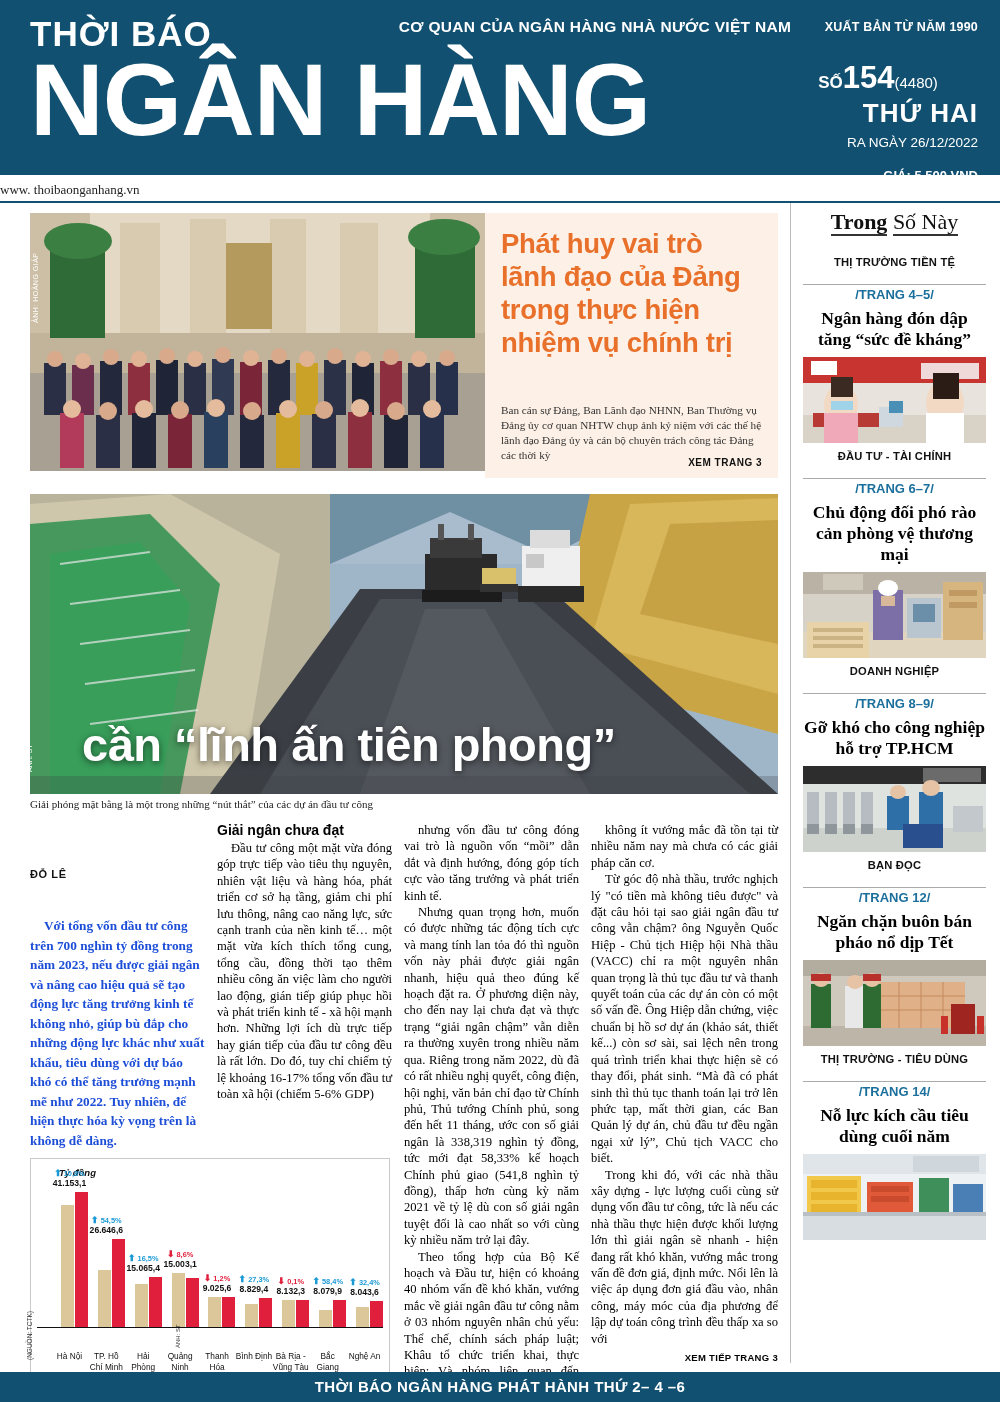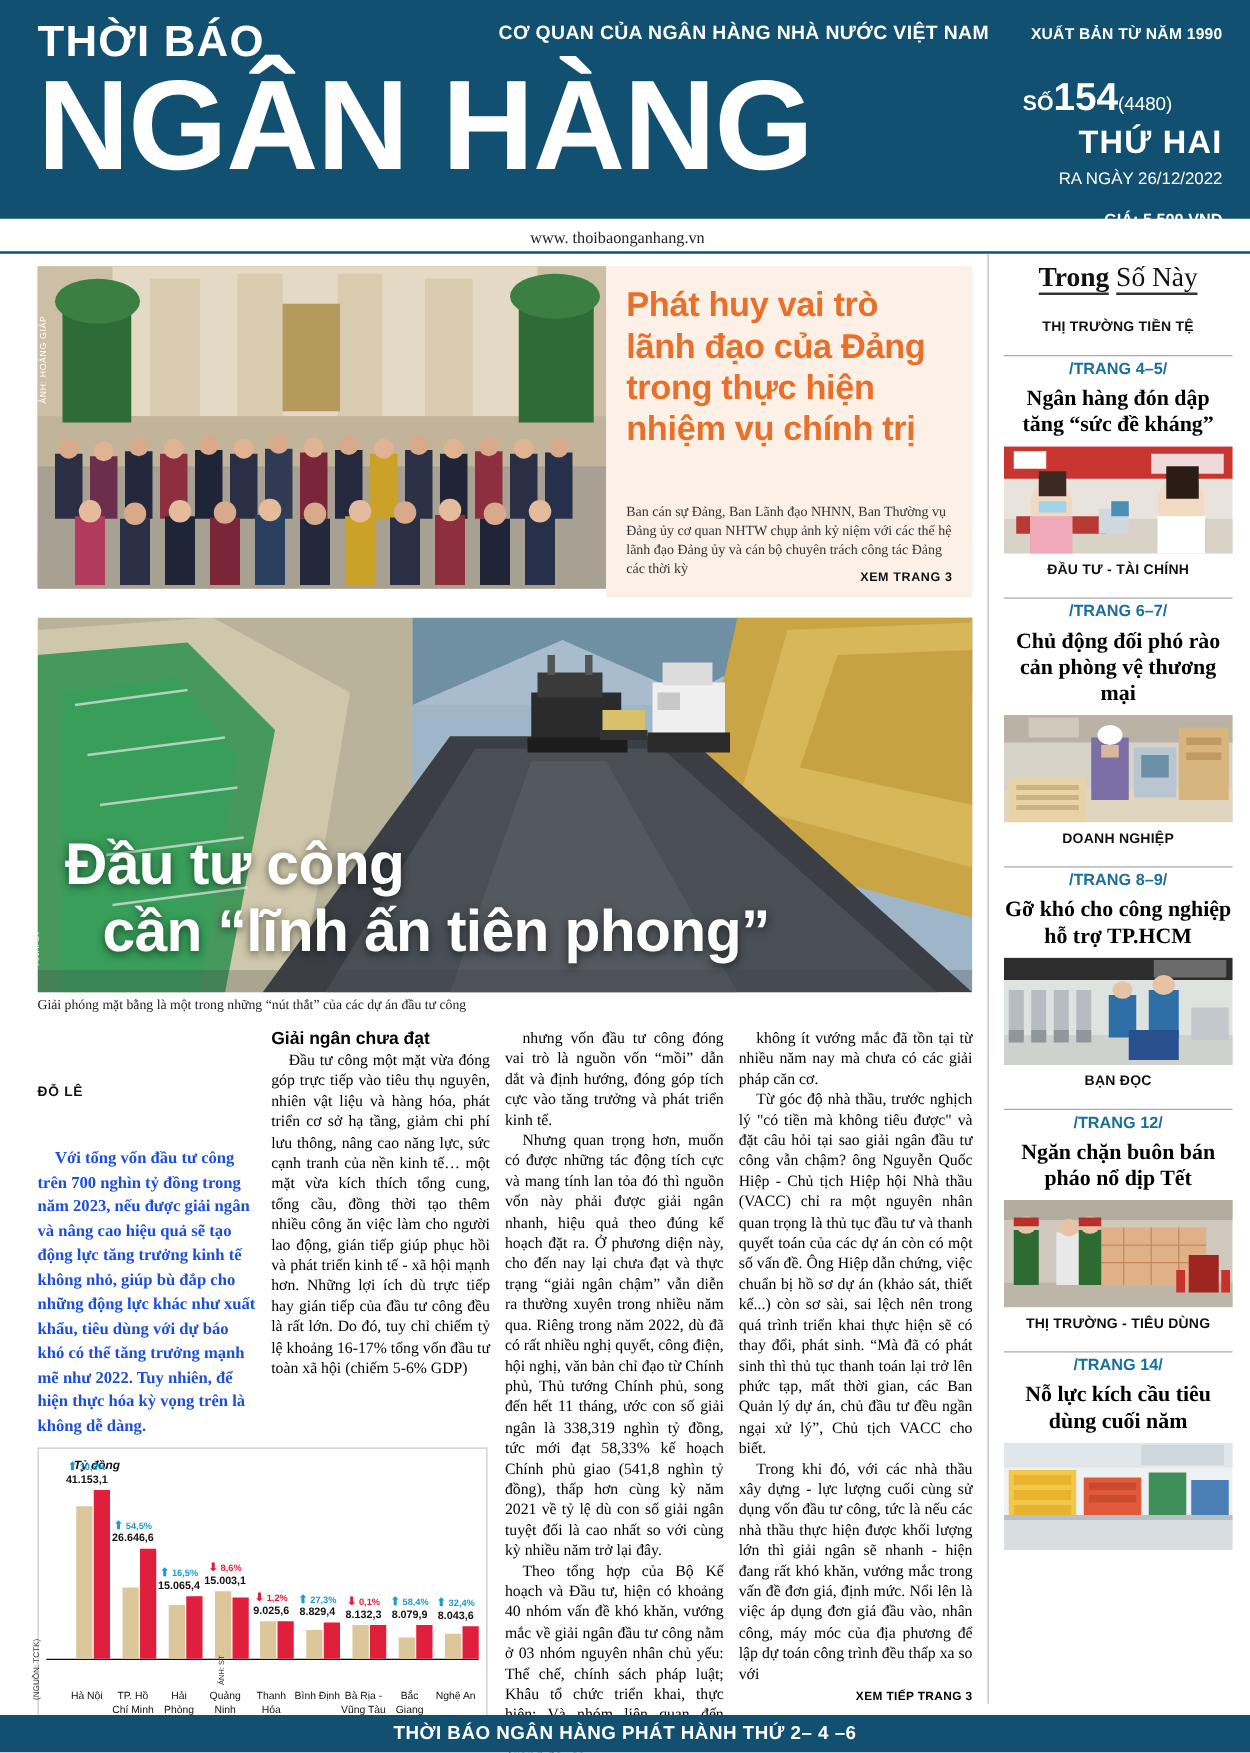--- a/index.html
+++ b/index.html
@@ -25,21 +25,21 @@
     font-family:"Liberation Sans", sans-serif;
   }
   .mr-est { font-size:12.5px; font-weight:bold; letter-spacing:.2px; }
   .mr-issue { font-size:17px; font-weight:bold; margin-top:26px;text-align:center; }
   .mr-issue b { font-size:31px; }
   .mr-issue .paren { font-size:15px; font-weight:normal; }
   .mr-day { font-size:26px; font-weight:bold; letter-spacing:1px; margin-top:2px; }
   .mr-date { font-size:13.5px; margin-top:6px; }
   .mr-price { font-size:13px; font-weight:bold; margin-top:18px; }
   .urlbar {
-    height:28px; border-bottom:2px solid #115070; text-align:center; padding-right:12px;
+    height:28px; border-bottom:2px solid #115070; text-align:left; padding-right:12px;
     font-family:"Liberation Serif", serif; font-size:13px; color:#222; line-height:30px;
   }
   
   .page { display:flex; width:852px; height:1160px; }
   .left { width:790px; padding:10px 12px 0 30px; position:relative; }
   .right { width:210px; border-left:1px solid #bbb; padding:6px 14px 0 12px; }
   
   .topstory { display:flex; height:265px; }
   .ts-photo {
     width:455px; height:258px; position:relative; overflow:hidden;
@@ -305,21 +305,20 @@
           <rect x="488" y="92" width="66" height="16" fill="#2a2a2a"></rect>
           <rect x="496" y="60" width="18" height="14" fill="#c8c8c8"></rect>
         </g>
         <g>
           <rect x="452" y="74" width="34" height="20" fill="#d9c06a"></rect>
           <rect x="450" y="90" width="38" height="8" fill="#333"></rect>
         </g>
         <rect x="0" y="282" width="748" height="18" fill="#3b3f45" opacity=".25"></rect>
       </svg>
       <div class="feat-head">
-        <span>Đầu tư công</span>
         <span class="l2">cần “lĩnh ấn tiên phong”</span>
       </div>
       <div class="feat-credit">ẢNH: ST</div>
     </div>
     <div class="feat-cap">Giải phóng mặt bằng là một trong những “nút thắt” của các dự án đầu tư công</div>
 
     <div class="cols">
 
       <div class="col">
         <div class="byline">ĐỖ LÊ</div>

